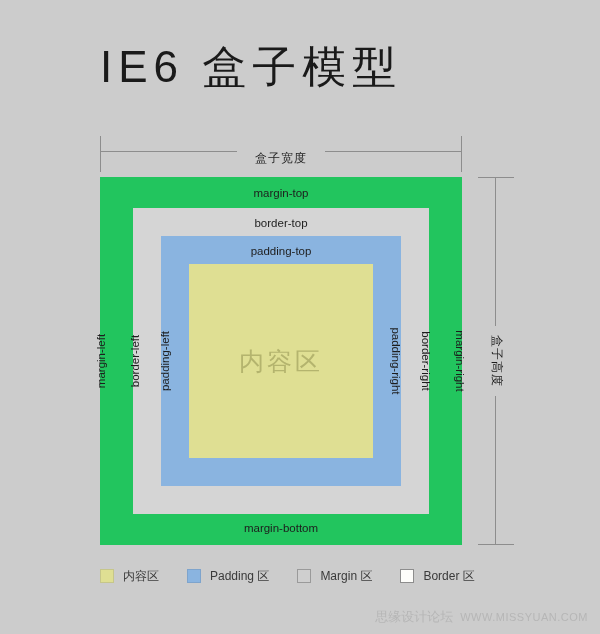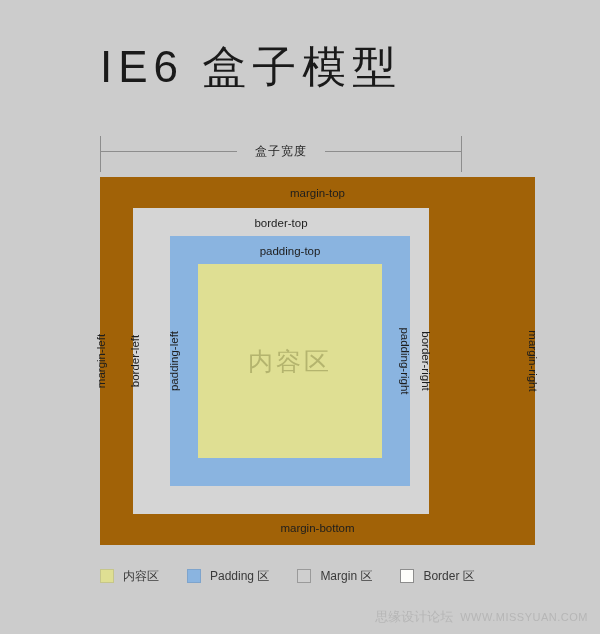--- a/index.html
+++ b/index.html
@@ -49,21 +49,21 @@
     top: 15px;
     height: 1px;
     background: #8d8d8d;
   }
   #width-dim .rule.a { left: 1px;  width: 136px; }
   #width-dim .rule.b { right: 1px; width: 136px; }
   #width-dim .dim-label {
     position: absolute;
     left: 0;
     right: 0;
-    top: 7px;
+    top: 14px;
     text-align: center;
     font-size: 12px;
     color: #1d1d1d;
     letter-spacing: 1px;
   }
 
   
   #height-dim {
     position: absolute;
     left: 478px;
@@ -100,38 +100,37 @@
   }
 
   
   .layer {
     position: absolute;
     box-sizing: border-box;
   }
   #margin-layer {
     left: 100px;
     top: 177px;
-    width: 435px;
+    width: 362px;
     height: 368px;
-    background: #a16207;
+    background: #22c55e;
   }
   #border-layer {
     left: 33px;
     top: 31px;
     width: 296px;
     height: 306px;
     background: #d5d5d5;
   }
   #padding-layer {
     left: 28px;
     top: 28px;
     width: 240px;
     height: 250px;
     background: #8ab4e0;
-    margin-left: 9px;
   }
   #content-layer {
     left: 28px;
     top: 28px;
     width: 184px;
     height: 194px;
     background: #dfdf93;
   }
 
   

